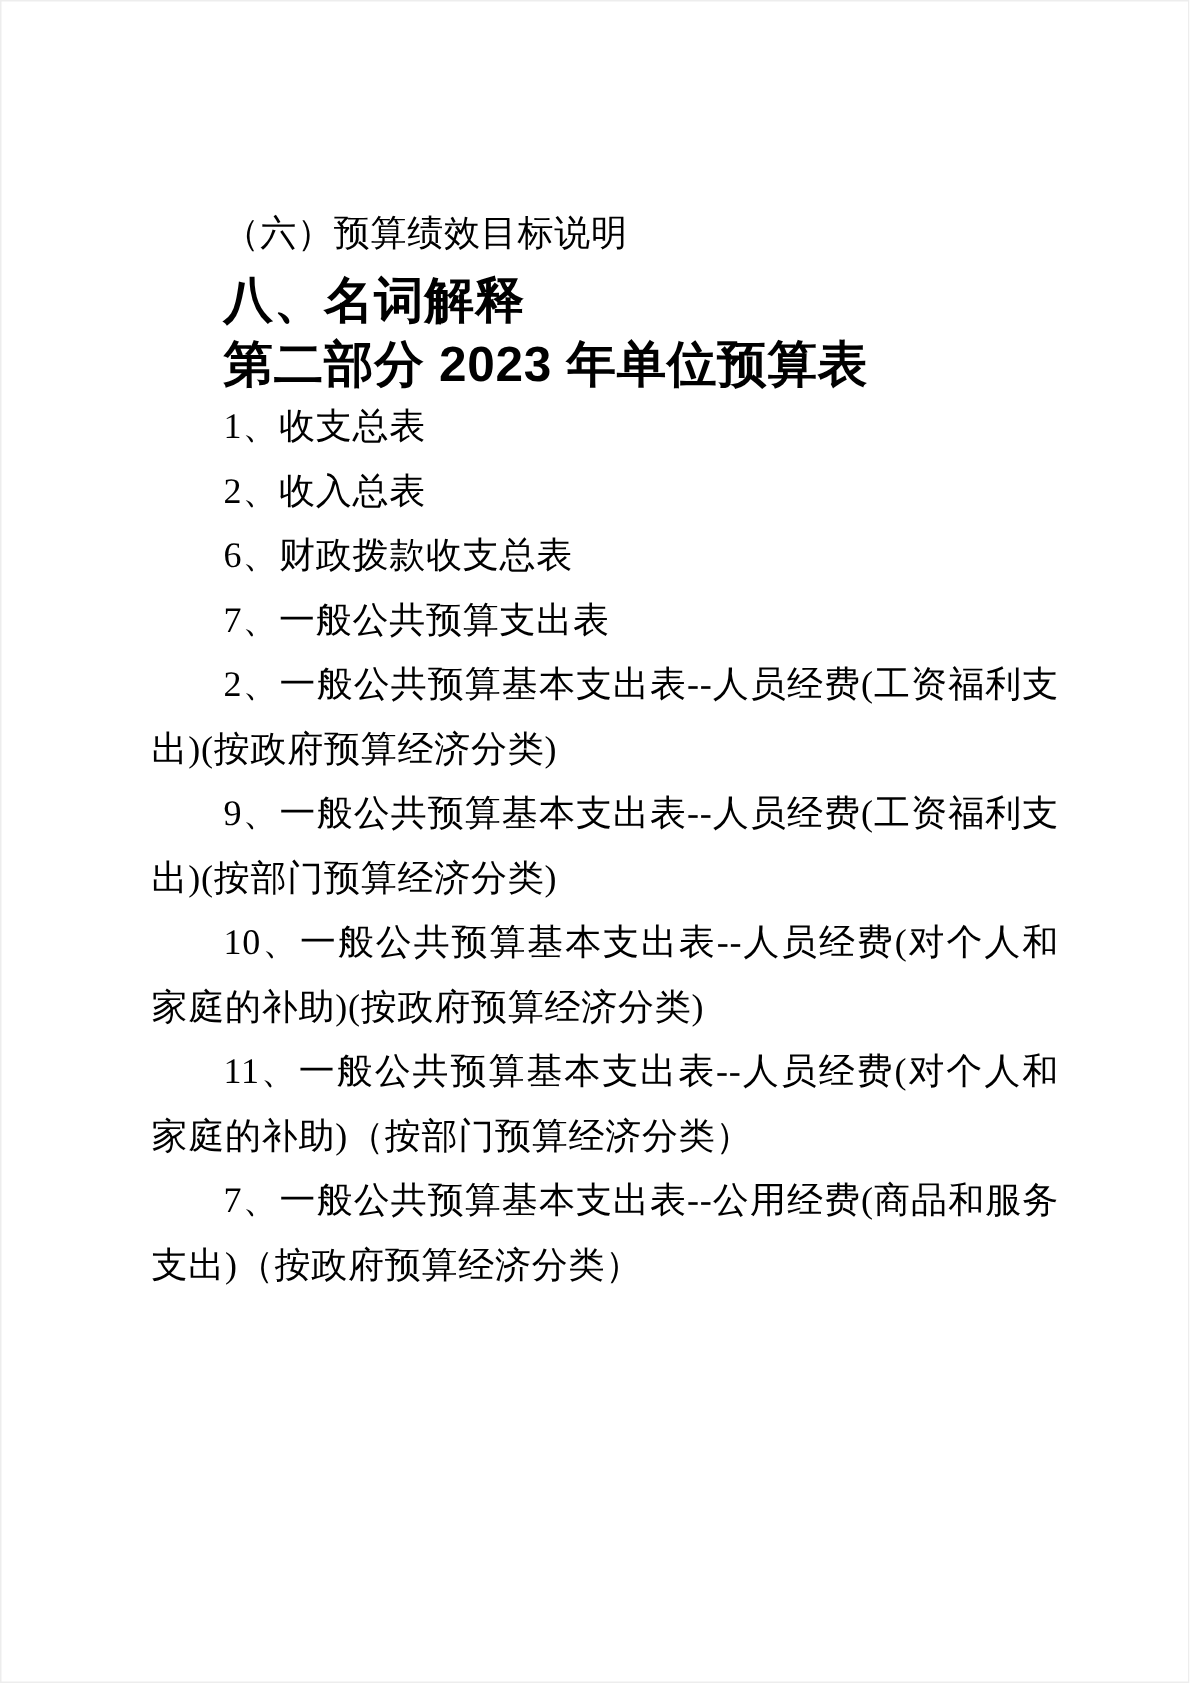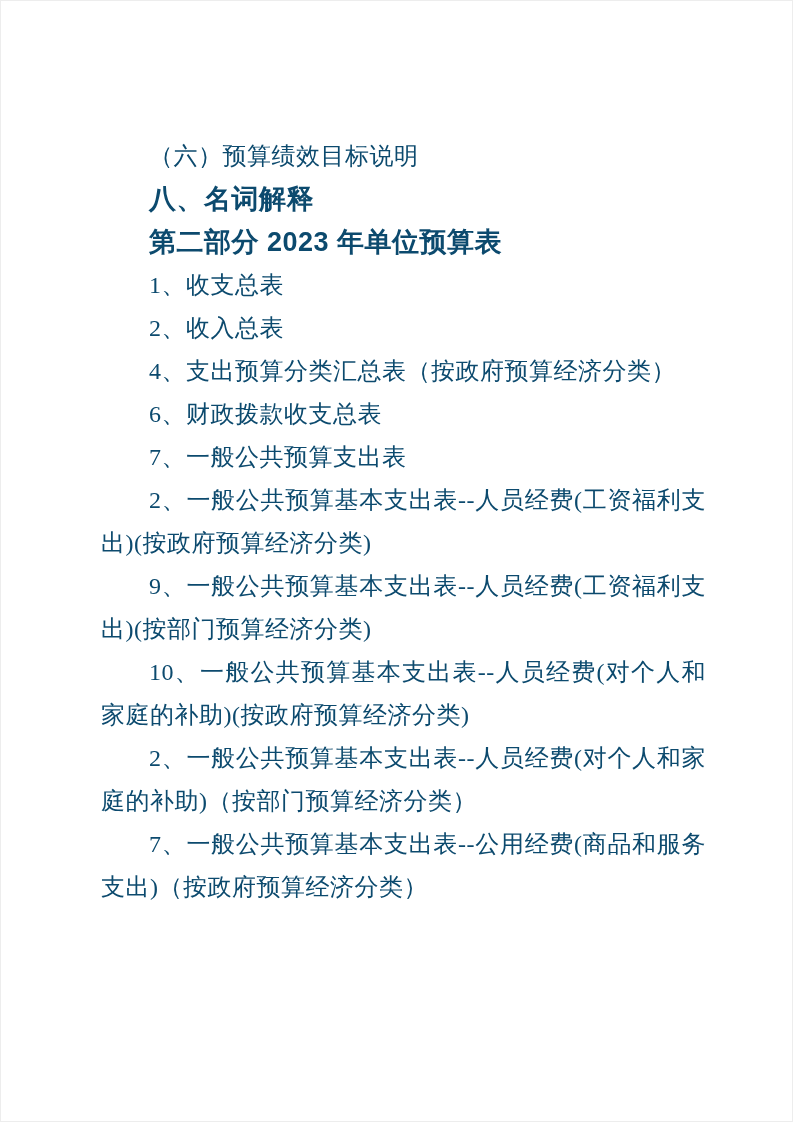--- a/index.html
+++ b/index.html
@@ -15,53 +15,52 @@
     background: #ffffff;
     box-sizing: border-box;
     border: 1px solid #ededed; 
     overflow: hidden;
   }
   .content {
     box-sizing: border-box;
     padding: 134px 86px 0 100px;
     font-family: "Liberation Serif", "DejaVu Serif", serif;
     font-size: 24px;
-    color: #0c4a6e;
+    color: #000000;
   }
   .content p {
     margin: 0;
     line-height: 43px;
     text-indent: 48px;           
     text-align: justify;
     letter-spacing: 0.5px;
   }
   .heading-bold {
     font-family: "Liberation Sans", "DejaVu Sans", sans-serif;
     font-weight: 700;
-    font-size: 27px;
+    font-size: 33px;
     letter-spacing: 1px;
   }
 </style>
 </head>
 <body>
 
 <div class="page">
   <div class="content">
 
     <p>（六）预算绩效目标说明</p>
 
     <p class="heading-bold">八、名词解释</p>
 
     <p class="heading-bold">第二部分 2023 年单位预算表</p>
 
     <p>1、收支总表</p>
     <p>2、收入总表</p>
-    <p>4、支出预算分类汇总表（按政府预算经济分类）</p>
     <p>6、财政拨款收支总表</p>
     <p>7、一般公共预算支出表</p>
     <p>2、一般公共预算基本支出表--人员经费(工资福利支出)(按政府预算经济分类)</p>
     <p>9、一般公共预算基本支出表--人员经费(工资福利支出)(按部门预算经济分类)</p>
     <p>10、一般公共预算基本支出表--人员经费(对个人和家庭的补助)(按政府预算经济分类)</p>
-    <p>2、一般公共预算基本支出表--人员经费(对个人和家庭的补助)（按部门预算经济分类）</p>
+    <p>11、一般公共预算基本支出表--人员经费(对个人和家庭的补助)（按部门预算经济分类）</p>
     <p>7、一般公共预算基本支出表--公用经费(商品和服务支出)（按政府预算经济分类）</p>
 
   </div>
 </div>
 
 </body></html>

